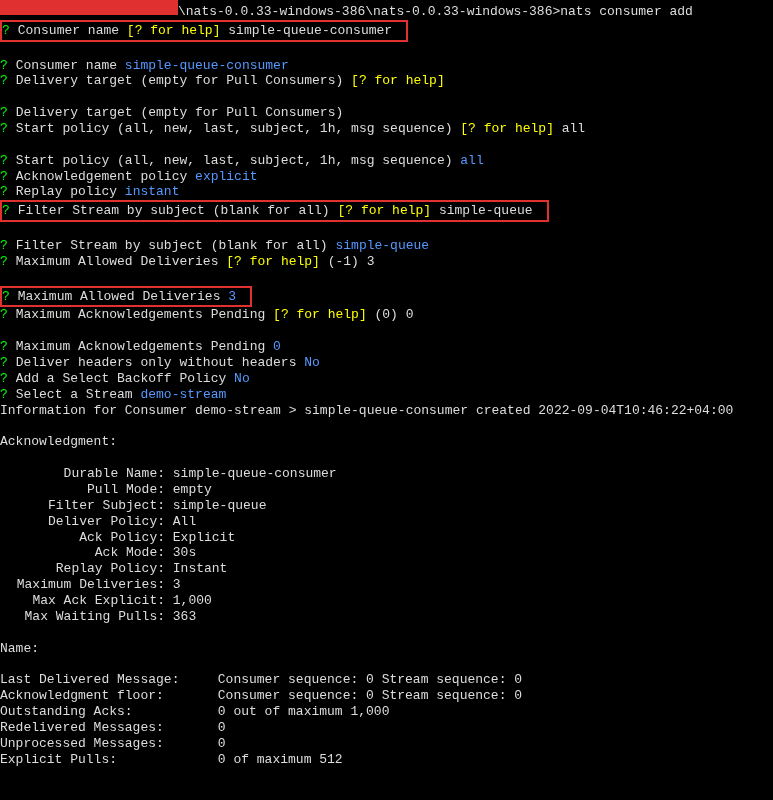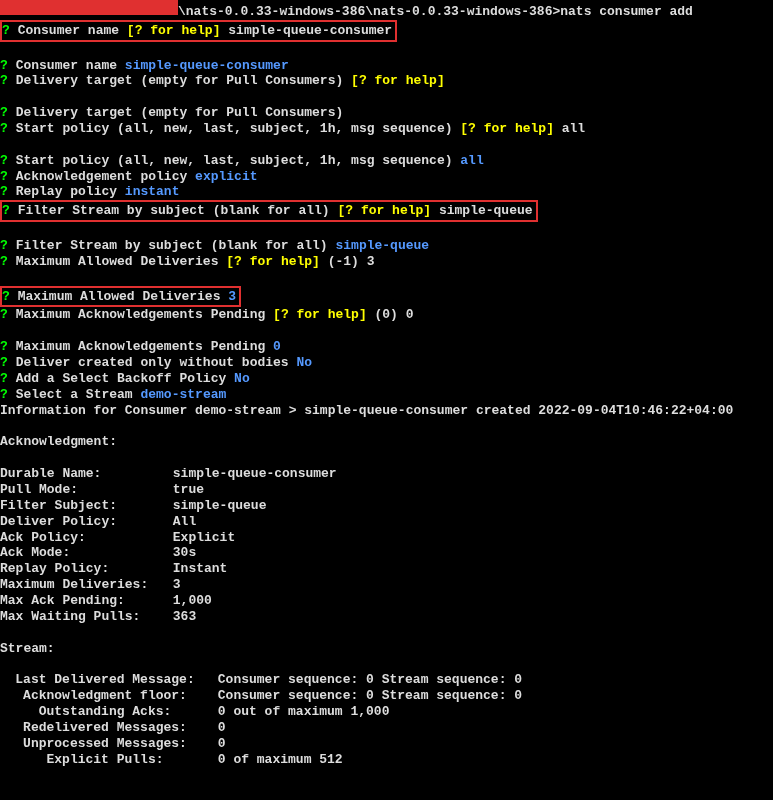--- a/index.html
+++ b/index.html
@@ -7,45 +7,45 @@
       color: #ccc;
       font-family: 'Consolas', 'Courier New', monospace;
       font-size: 13px;
       margin: 0;
       padding: 0;
       width: 773px;
       line-height: 1.22;
     }
     .line {
       white-space: pre;
-      font-weight: bold;
     }
     .green { color: #00ff00; }
     .yellow { color: #ffff00; }
     .blue { color: #5599ff; }
     .white { color: #ddd; }
     .red-top {
       background: #e03030;
       height: 15px;
       width: 178px;
       display: inline-block;
     }
     .red-box {
       border: 2px solid #e03030;
       display: inline-block;
-      padding: 1px 3px 1px 0;
+      padding: 1px 14px 1px 0;
     }
     .cfg-label {
       display: inline-block;
       width: 165px;
+      text-align: right;
     }
     .state-label {
       display: inline-block;
       width: 210px;
-      text-align: center;
+      text-align: left;
     }
   </style>
 </head>
 <body>
 
 <div class="line"><span class="red-top"></span><span class="white">\nats-0.0.33-windows-386\nats-0.0.33-windows-386&gt;</span><span class="white">nats consumer add</span></div>
 
 <div class="line"><span class="red-box"><span class="green">?</span> <span class="white">Consumer name</span> <span class="yellow">[? for help]</span> <span class="white">simple-queue-consumer</span></span></div>
 
 <div class="line">&nbsp;</div>
@@ -72,45 +72,45 @@
 <div class="line"><span class="green">?</span> <span class="white">Maximum Allowed Deliveries</span> <span class="yellow">[? for help]</span> <span class="white">(-1) 3</span></div>
 
 <div class="line">&nbsp;</div>
 
 <div class="line"><span class="red-box"><span class="green">?</span> <span class="white">Maximum Allowed Deliveries</span> <span class="blue">3</span></span></div>
 <div class="line"><span class="green">?</span> <span class="white">Maximum Acknowledgements Pending</span> <span class="yellow">[? for help]</span> <span class="white">(0) 0</span></div>
 
 <div class="line">&nbsp;</div>
 
 <div class="line"><span class="green">?</span> <span class="white">Maximum Acknowledgements Pending</span> <span class="blue">0</span></div>
-<div class="line"><span class="green">?</span> <span class="white">Deliver created only without bodies</span> <span class="blue">No</span></div>
+<div class="line"><span class="green">?</span> <span class="white">Deliver headers only without headers</span> <span class="blue">No</span></div>
 <div class="line"><span class="green">?</span> <span class="white">Add a Select Backoff Policy</span> <span class="blue">No</span></div>
 <div class="line"><span class="green">?</span> <span class="white">Select a Stream</span> <span class="blue">demo-stream</span></div>
 <div class="line white"><span>Information for Consumer demo-stream &gt; simple-queue-consumer created </span><span>2022-09-04T10:46:22+04:00</span></div>
 
 <div class="line">&nbsp;</div>
 
 <div class="line white">Acknowledgment:</div>
 
 <div class="line">&nbsp;</div>
 
 <div class="line white"><span class="cfg-label">Durable Name:</span> <span>simple-queue-consumer</span></div>
-<div class="line white"><span class="cfg-label">Pull Mode:</span> <span>true</span></div>
+<div class="line white"><span class="cfg-label">Pull Mode:</span> <span>empty</span></div>
 <div class="line white"><span class="cfg-label">Filter Subject:</span> <span>simple-queue</span></div>
 <div class="line white"><span class="cfg-label">Deliver Policy:</span> <span>All</span></div>
 <div class="line white"><span class="cfg-label">Ack Policy:</span> <span>Explicit</span></div>
 <div class="line white"><span class="cfg-label">Ack Mode:</span> <span>30s</span></div>
 <div class="line white"><span class="cfg-label">Replay Policy:</span> <span>Instant</span></div>
 <div class="line white"><span class="cfg-label">Maximum Deliveries:</span> <span>3</span></div>
-<div class="line white"><span class="cfg-label">Max Ack Pending:</span> <span>1,000</span></div>
+<div class="line white"><span class="cfg-label">Max Ack Explicit:</span> <span>1,000</span></div>
 <div class="line white"><span class="cfg-label">Max Waiting Pulls:</span> <span>363</span></div>
 
 <div class="line">&nbsp;</div>
 
-<div class="line white">Stream:</div>
+<div class="line white">Name:</div>
 
 <div class="line">&nbsp;</div>
 
 <div class="line white"><span class="state-label">Last Delivered Message:</span> <span>Consumer sequence: 0 Stream sequence: 0</span></div>
 <div class="line white"><span class="state-label">Acknowledgment floor:</span> <span>Consumer sequence: 0 Stream sequence: 0</span></div>
 <div class="line white"><span class="state-label">Outstanding Acks:</span> <span>0 out of maximum 1,000</span></div>
 <div class="line white"><span class="state-label">Redelivered Messages:</span> <span>0</span></div>
 <div class="line white"><span class="state-label">Unprocessed Messages:</span> <span>0</span></div>
 <div class="line white"><span class="state-label">Explicit Pulls:</span> <span>0 of maximum 512</span></div>
 

